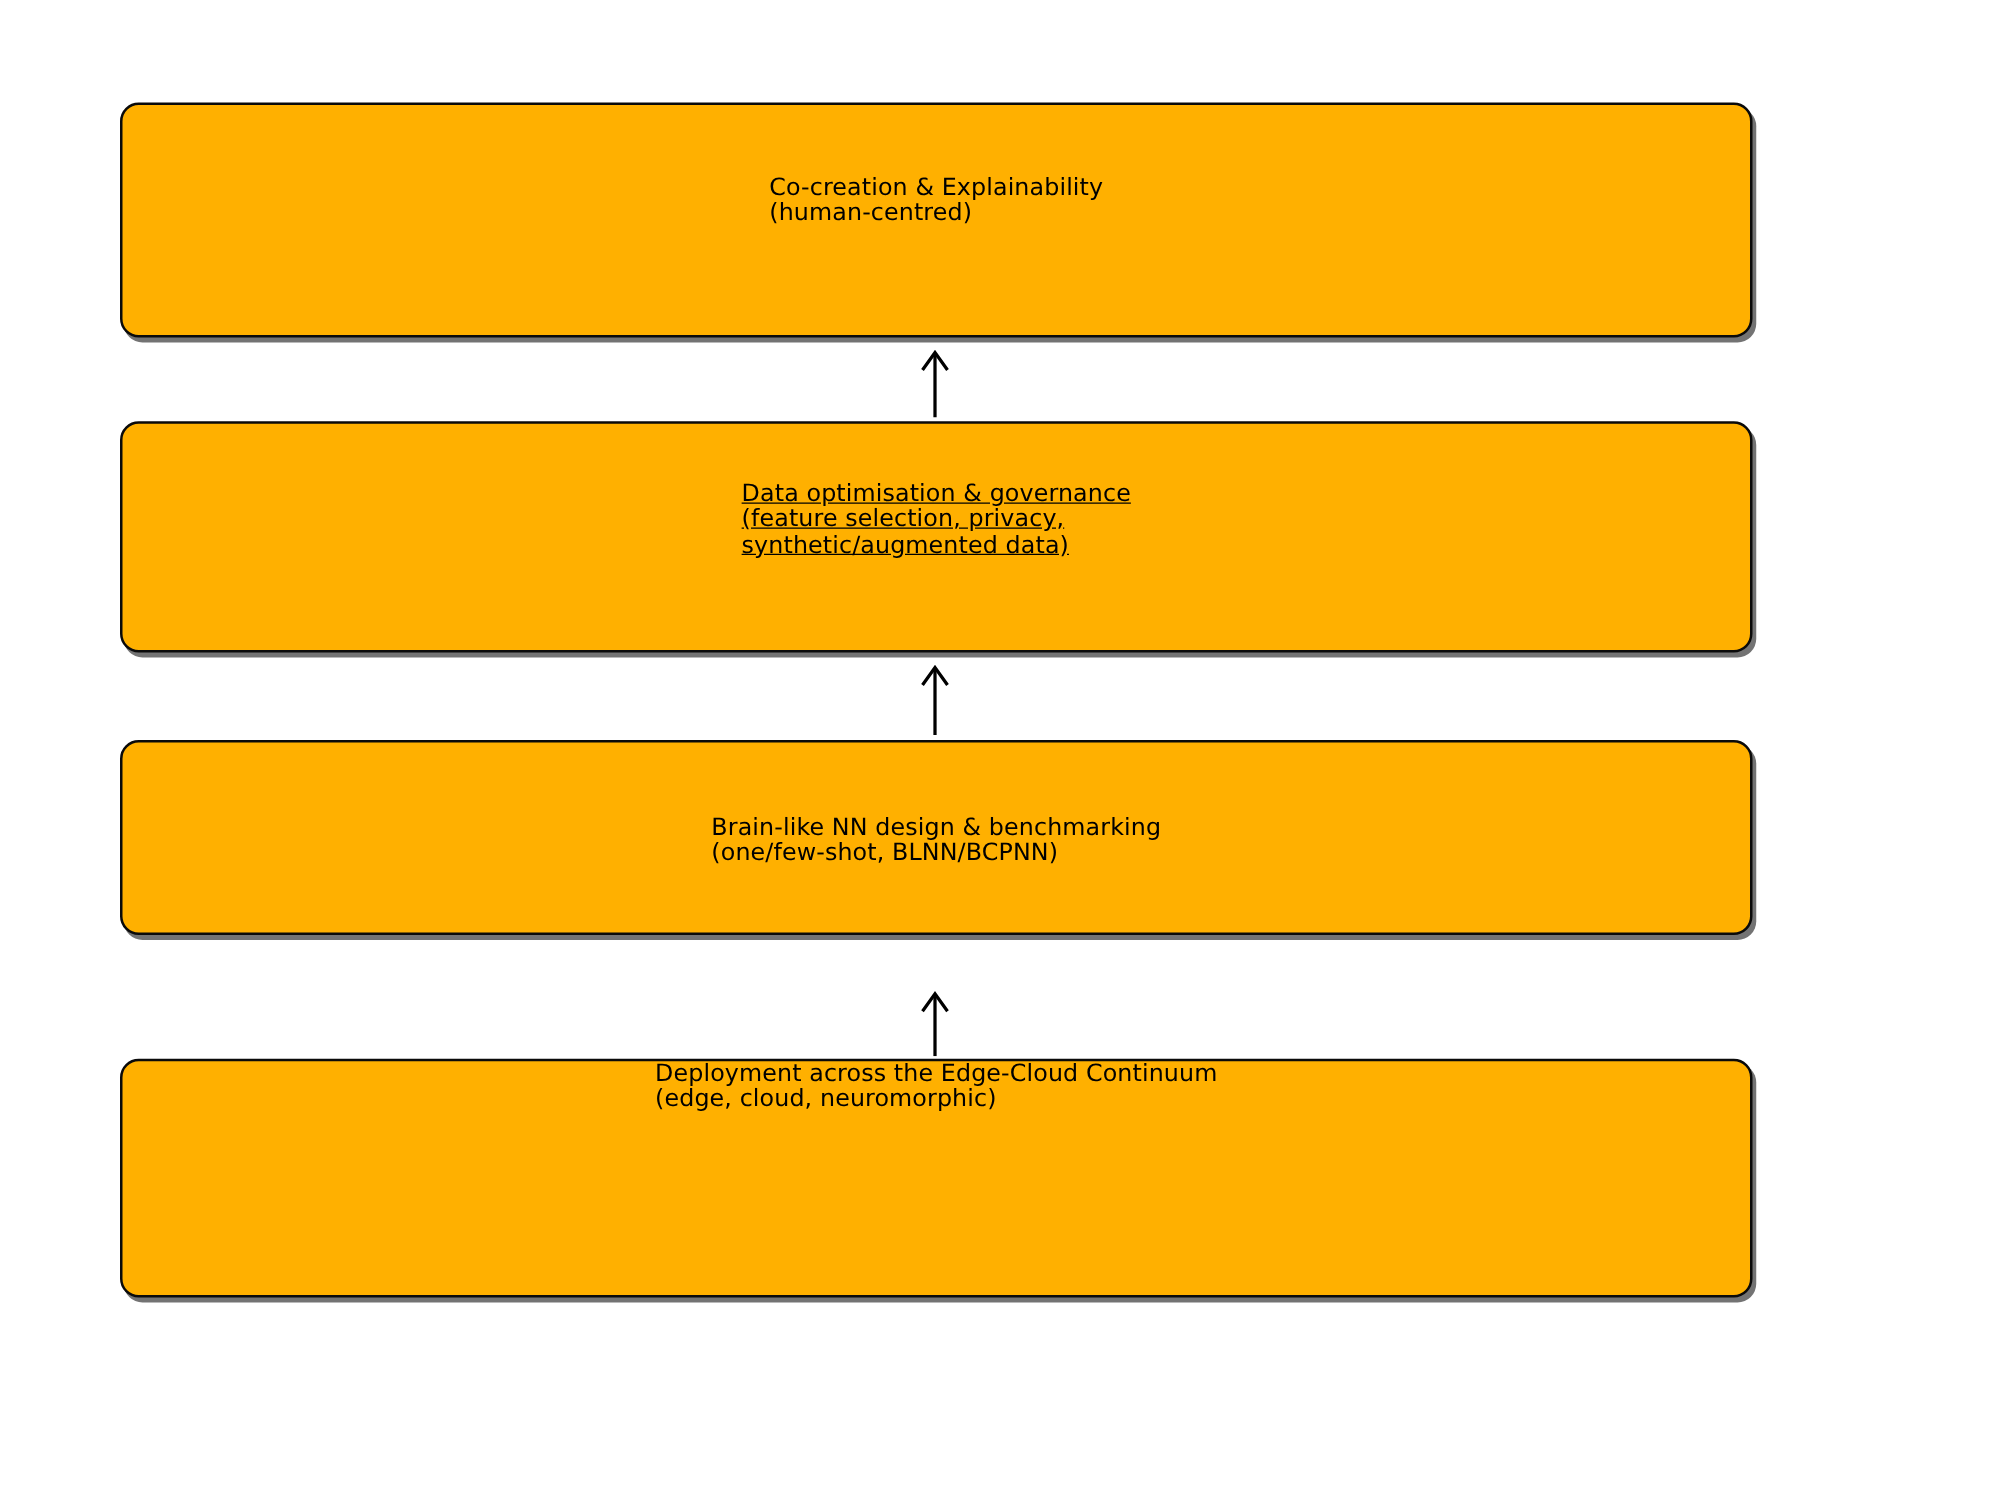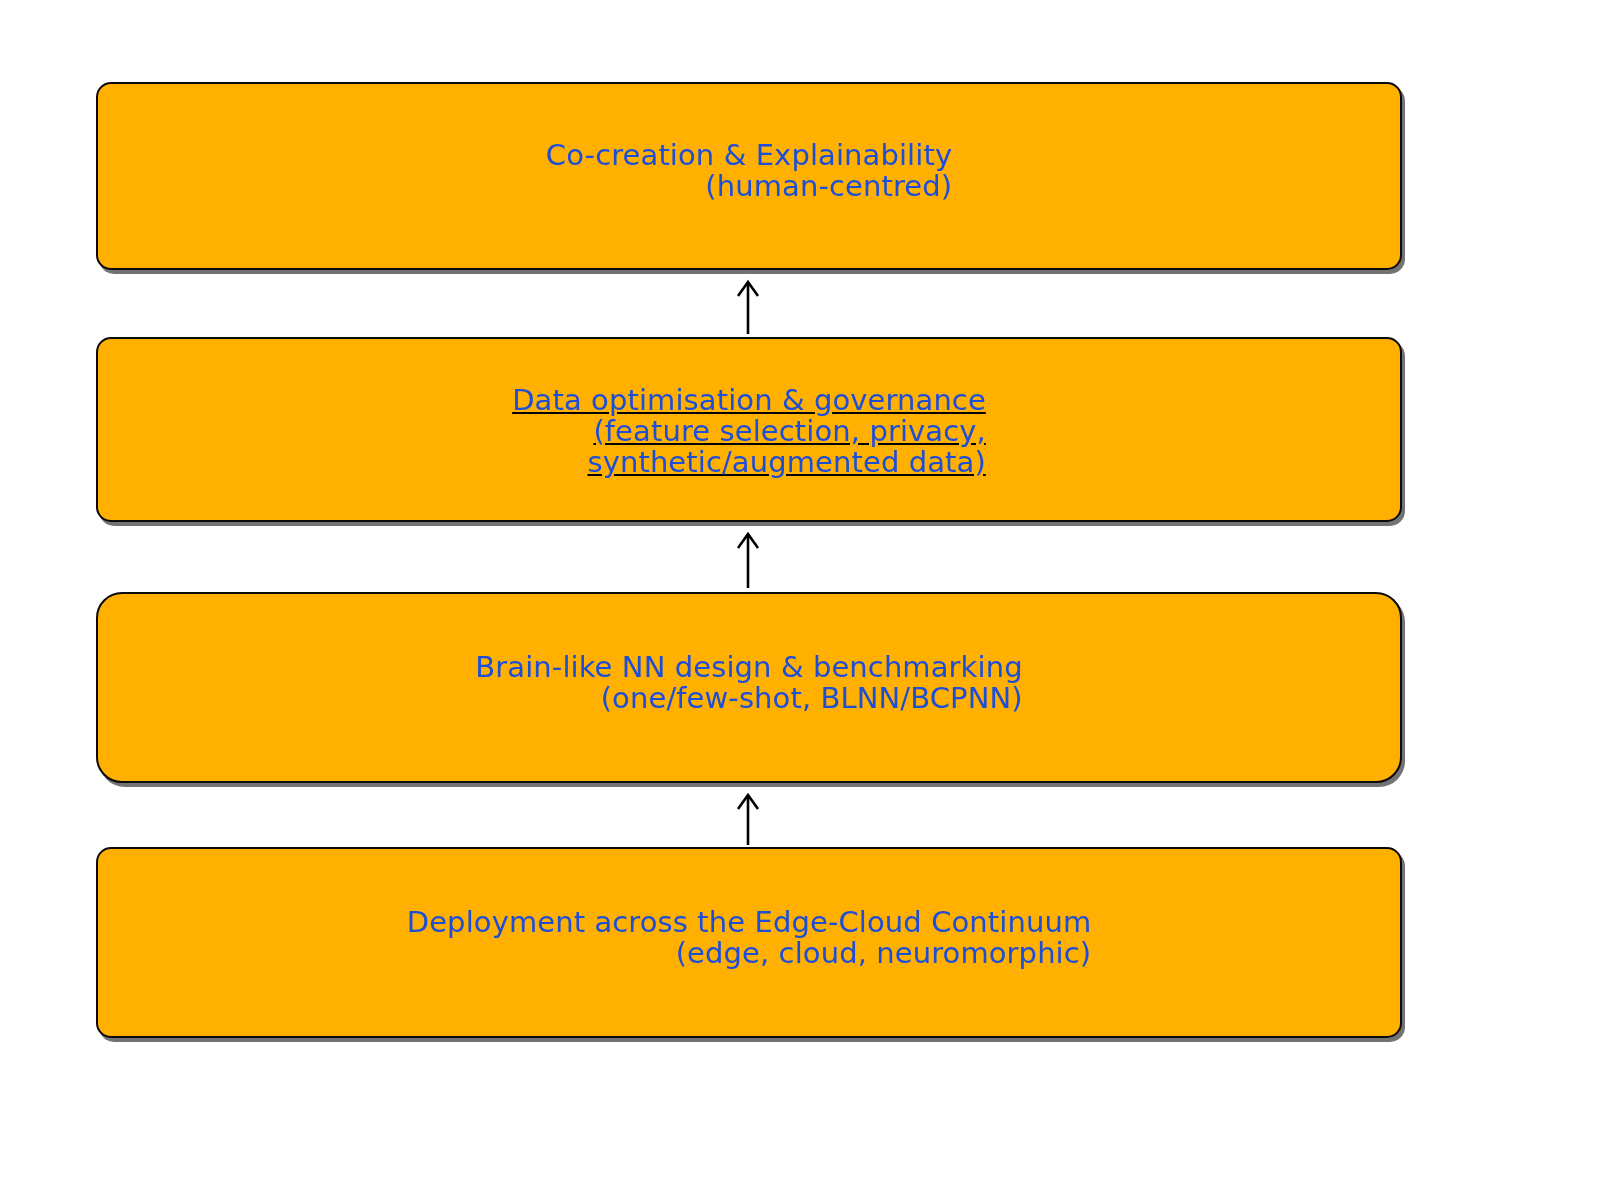--- a/index.html
+++ b/index.html
@@ -25,37 +25,37 @@
     box-sizing: border-box;
     background: #ffb000;
     border: 2.6px solid #0a0a0a;
     border-radius: 15px;
     display: flex;
     align-items: flex-start;
     justify-content: center;
     box-shadow: 3px 4px 0 rgba(0,0,0,0.55);
   }
   .layer-text {
-    color: #1d4ed8;
-    font-size: 29px;
+    color: #000000;
+    font-size: 19px;
     line-height: 1.07;
-    text-align: right;
+    text-align: left;
     white-space: pre-line;
     letter-spacing: 0.1px;
     font-family: "DejaVu Sans", sans-serif;
   }
   
   #box-0 { top: 82px;  height: 188px; }
   #box-0 .layer-text { margin-top: 56px; }
   #box-1 { top: 337px; height: 185px; text-decoration: underline; }
   #box-1 .layer-text { margin-top: 46px; }
-  #box-2 { top: 592px; height: 191px; border-radius: 26px; }
+  #box-2 { top: 592px; height: 156px; }
   #box-2 .layer-text { margin-top: 58px; }
   #box-3 { top: 847px; height: 191px; }
-  #box-3 .layer-text { margin-top: 58px; }
+  #box-3 .layer-text { }
 
   .arrow {
     position: absolute;
     left: 722px;
     width: 52px;
   }
   #arrow-0 { top: 276px; height: 58px; }
   #arrow-1 { top: 528px; height: 60px; }
   #arrow-2 { top: 789px; height: 56px; }
   .arrow svg { display: block; width: 100%; height: 100%; }

